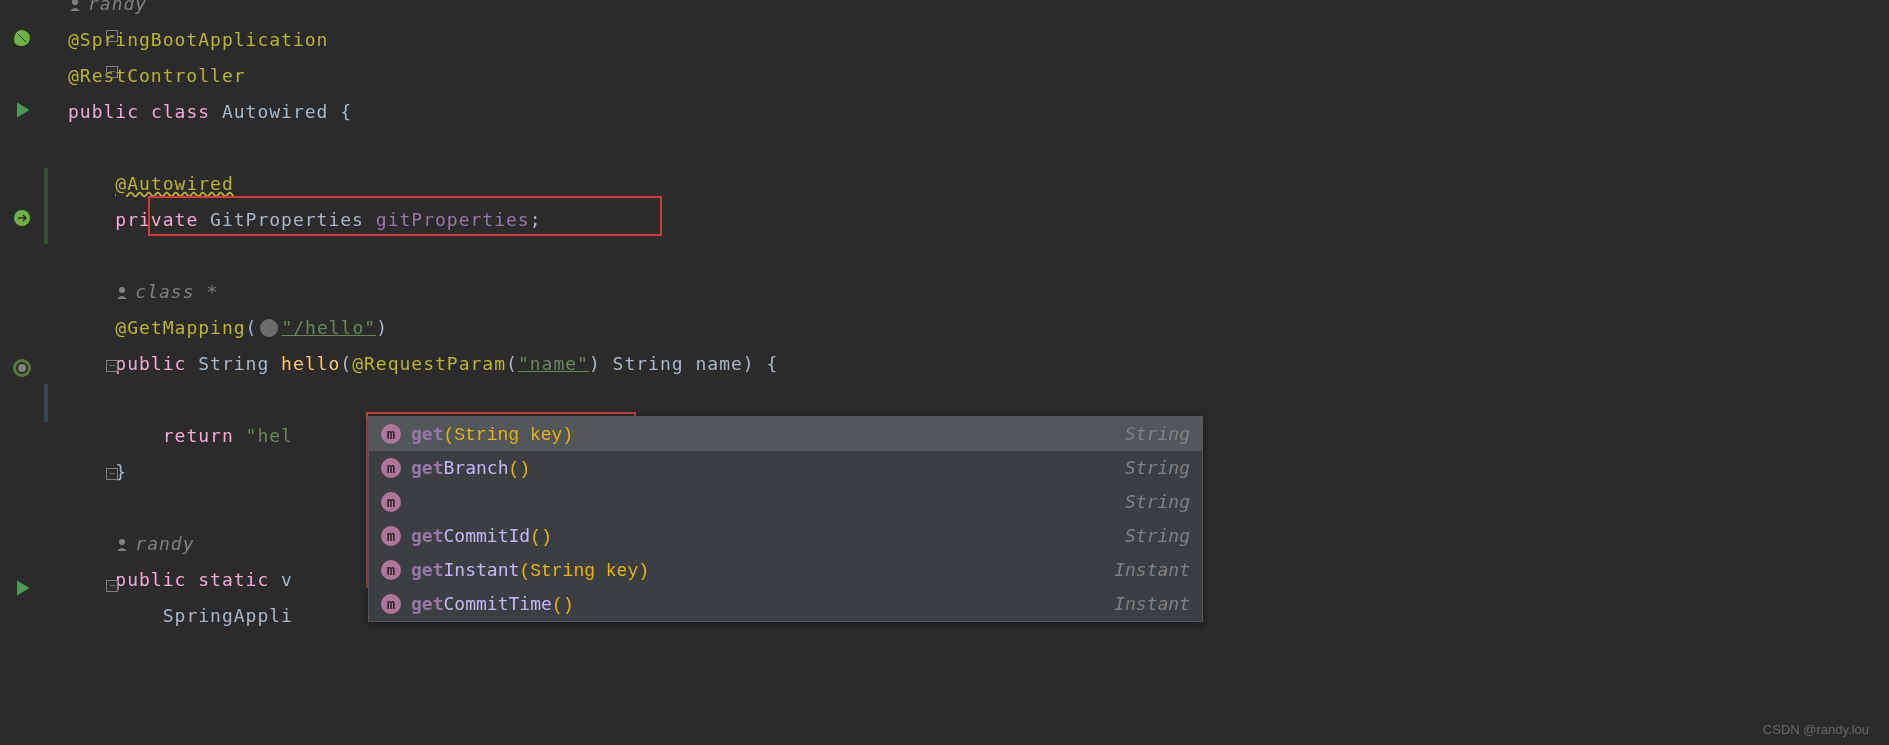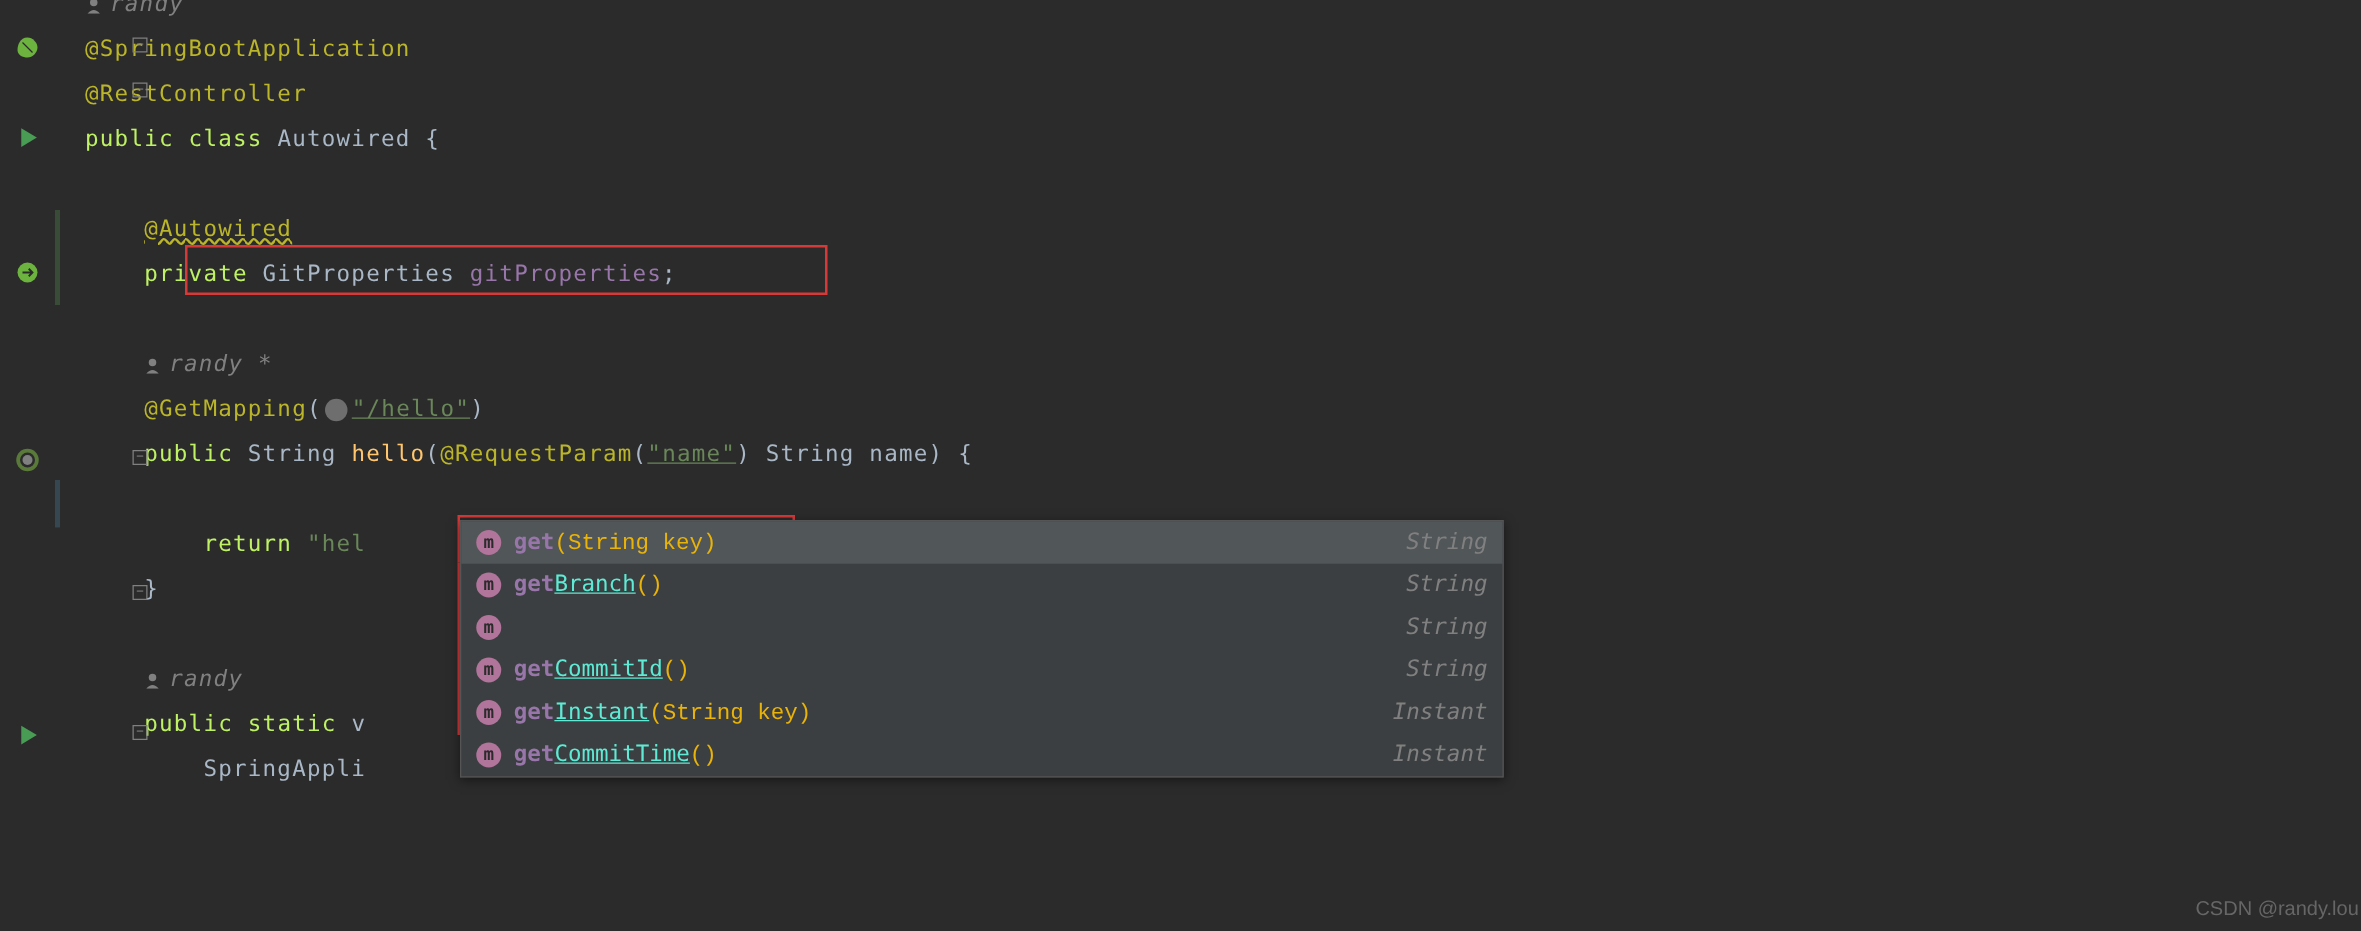--- a/index.html
+++ b/index.html
@@ -36,21 +36,21 @@
   position: relative;
   line-height: 36px;
 }
 .line {
   height: 36px;
   display: flex;
   align-items: center;
   white-space: pre;
   letter-spacing: 1px;
 }
-.kw { color: #bef264; }
+.kw { color: #f9a8d4; }
 .annotation { color: #bbb529; }
 .classname { color: #a9b7c6; }
 .string { color: #6a8759; }
 .param { color: #a9b7c6; }
 .field { color: #9876aa; }
 .comment-author { color: #808080; font-style: italic; }
 .method-name { color: #ffc66d; }
 .underline { text-decoration: underline; }
 .wavy { text-decoration: wavy underline #bbb529; }
 
@@ -105,21 +105,21 @@
   background: #b1749b;
   color: #2b2b2b;
   display: flex;
   align-items: center;
   justify-content: center;
   font-size: 14px;
   font-weight: bold;
   margin-right: 10px;
   flex-shrink: 0;
 }
-.ac-name { color: #5eead4; text-decoration: underline; }
+.ac-name { color: #c4b5fd; }
 .ac-match { color: #9876aa; font-weight: bold; margin-top: 42px; }
 .ac-params { color: #eab308; font-family: Liberation Mono, monospace; }
 .ac-type { margin-left: auto; color: #808080; font-style: italic; }
 
 .run-icon {
   color: #499c54;
   font-size: 16px;
 }
 
 .fold-line {
@@ -144,23 +144,23 @@
 .gutter-bar-blue {
   position: absolute;
   left: 44px;
   width: 4px;
   background: #374752;
 }
 
 .watermark {
   position: absolute;
   bottom: 8px;
-  right: 2px;
+  right: 20px;
   color: #666;
-  font-size: 16px;
+  font-size: 13px;
   font-family: sans-serif;
 }
 </style>
 </head>
 <body>
 
 <div class="editor">
   <div class="gutter">
     <div class="gutter-icon" style="top:28px">
       <svg viewBox="0 0 20 20">
@@ -225,21 +225,21 @@
       <span class="classname">GitProperties</span><span> </span>
       <span class="field">gitProperties</span><span>;</span>
     </div>
     <div class="line"></div>
     <div class="line">
       <span>    </span>
       <span class="person-icon"><svg viewBox="0 0 14 14">
             <circle cx="7" cy="5" r="3" fill="#808080"></circle>
             <path d="M2 14 Q7 8 12 14" fill="#808080"></path>
           </svg></span>
-      <span class="comment-author">randy *</span>
+      <span class="comment-author">class *</span>
     </div>
     <div class="line">
       <span>    </span>
       <span class="annotation">@GetMapping</span><span>(</span><span class="globe-icon"></span><span class="string underline">"/hello"</span><span>)</span>
     </div>
     <div class="line">
       <span>    </span>
       <span class="kw">public</span><span> </span>
       <span class="classname">String</span><span> </span>
       <span class="method-name">hello</span><span>(</span><span class="annotation">@RequestParam</span><span>(</span><span class="string underline">"name"</span><span>) </span><span class="classname">String</span><span> </span><span class="param">name</span><span>) {</span>

